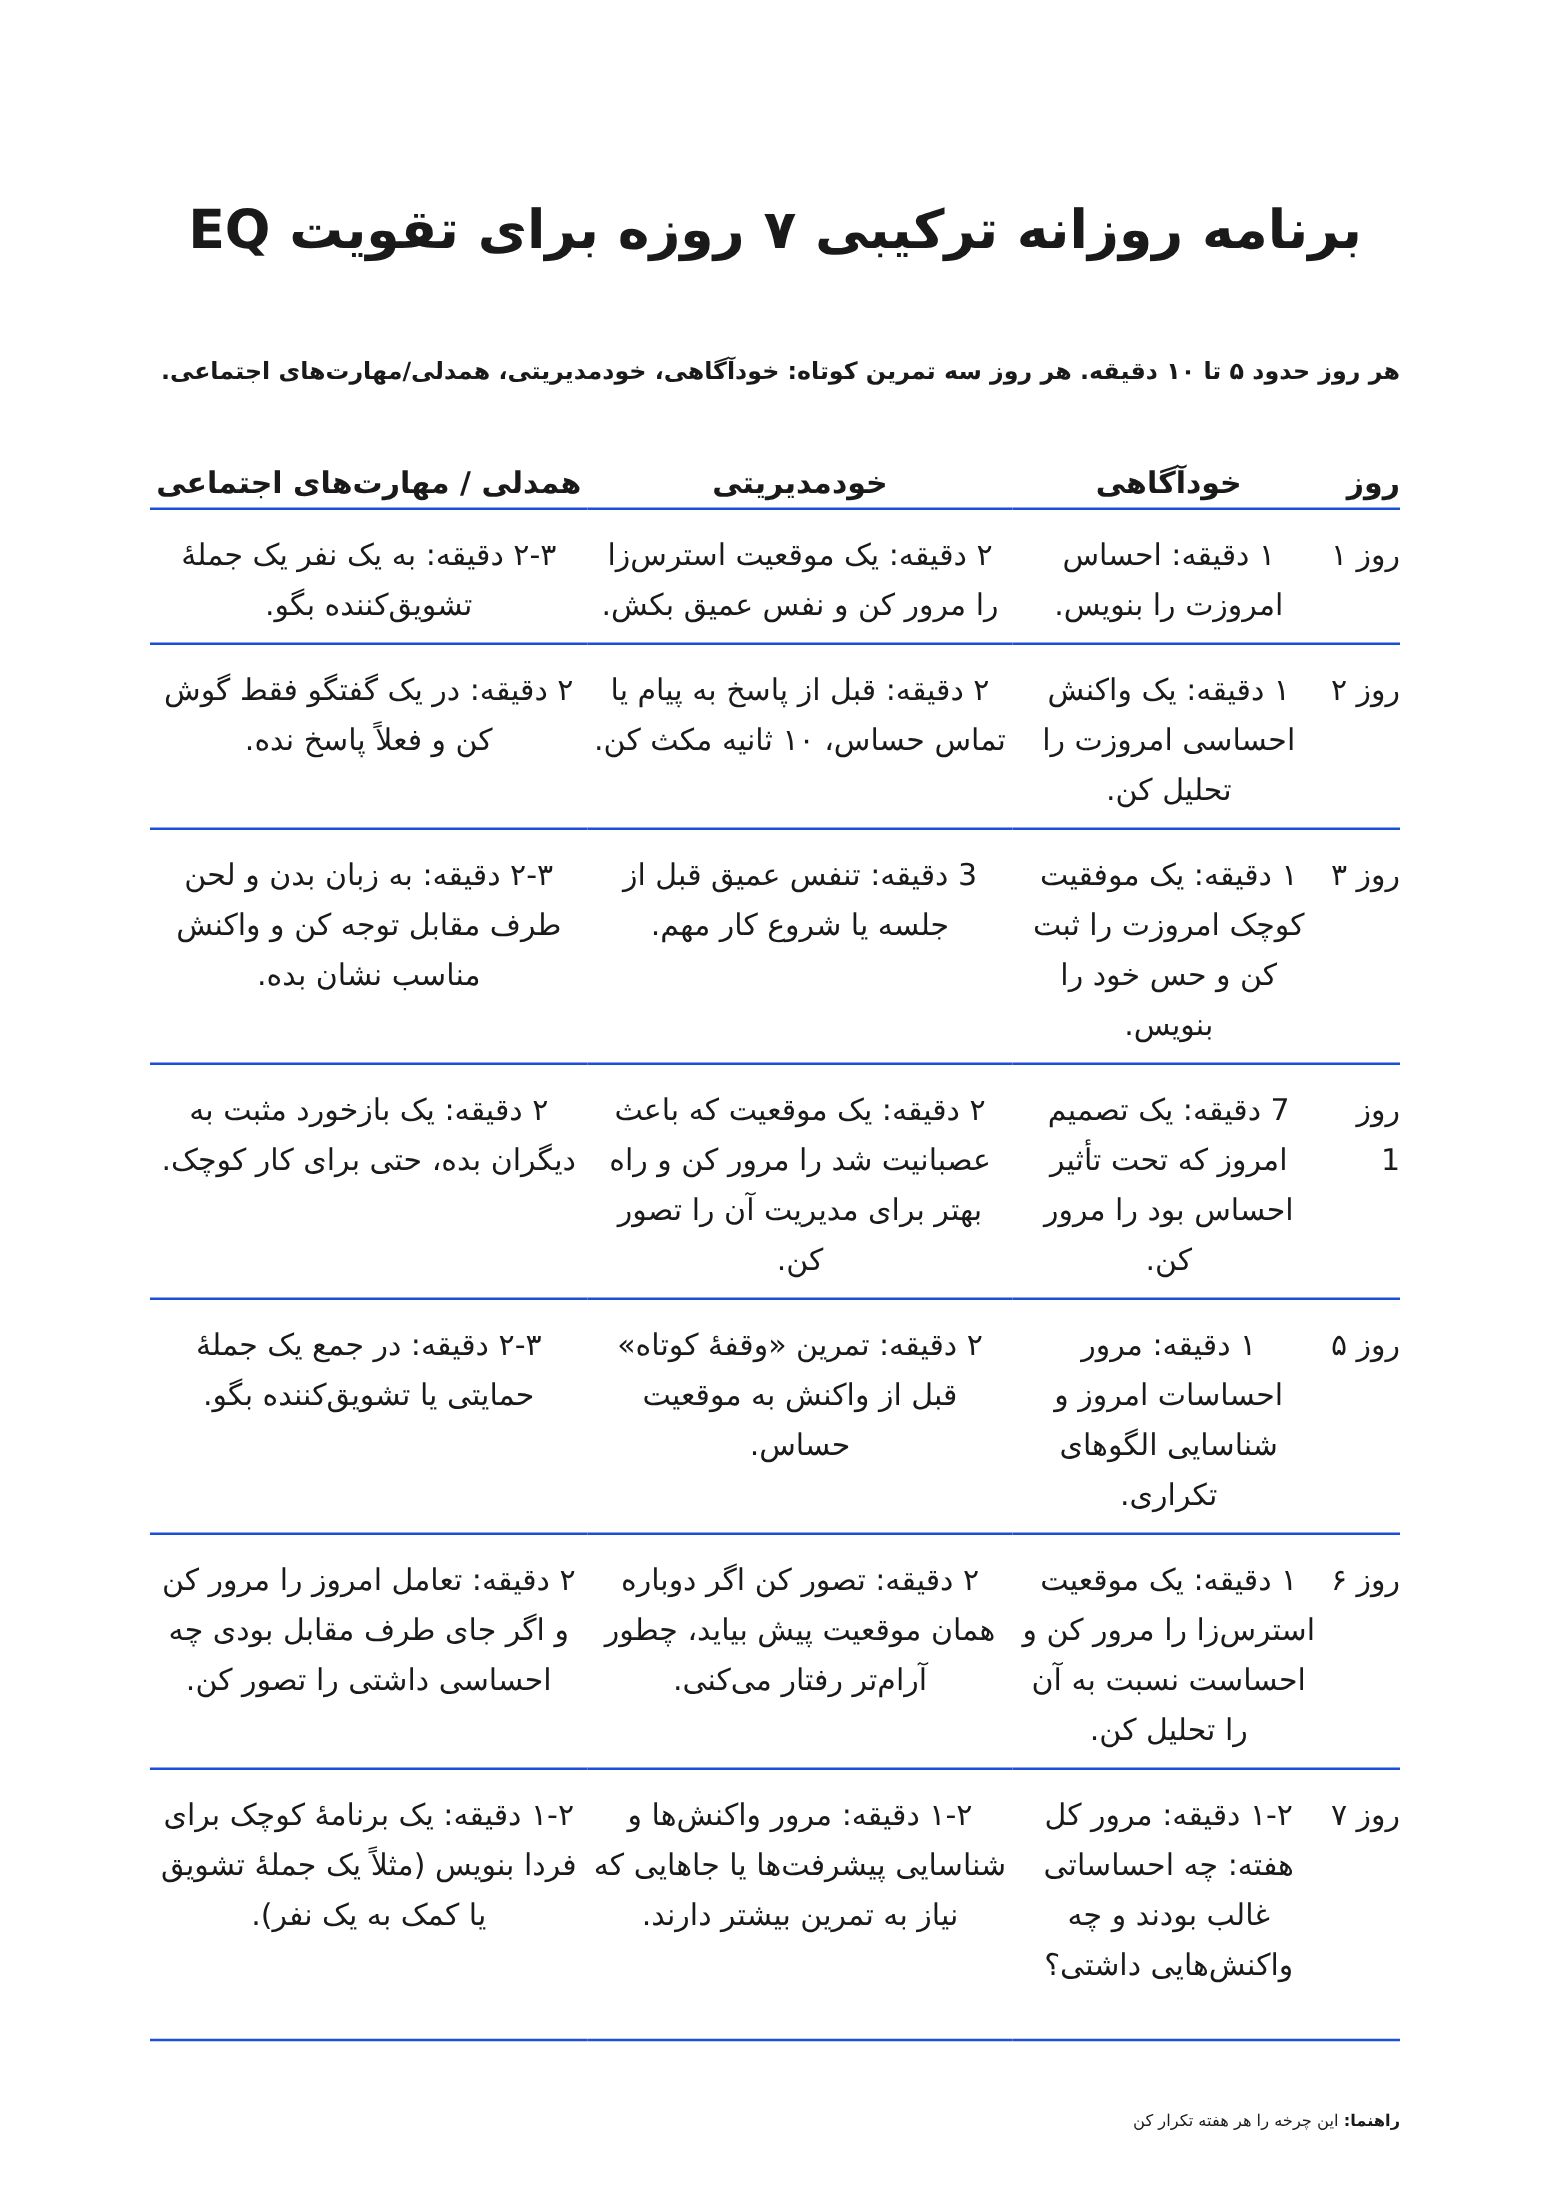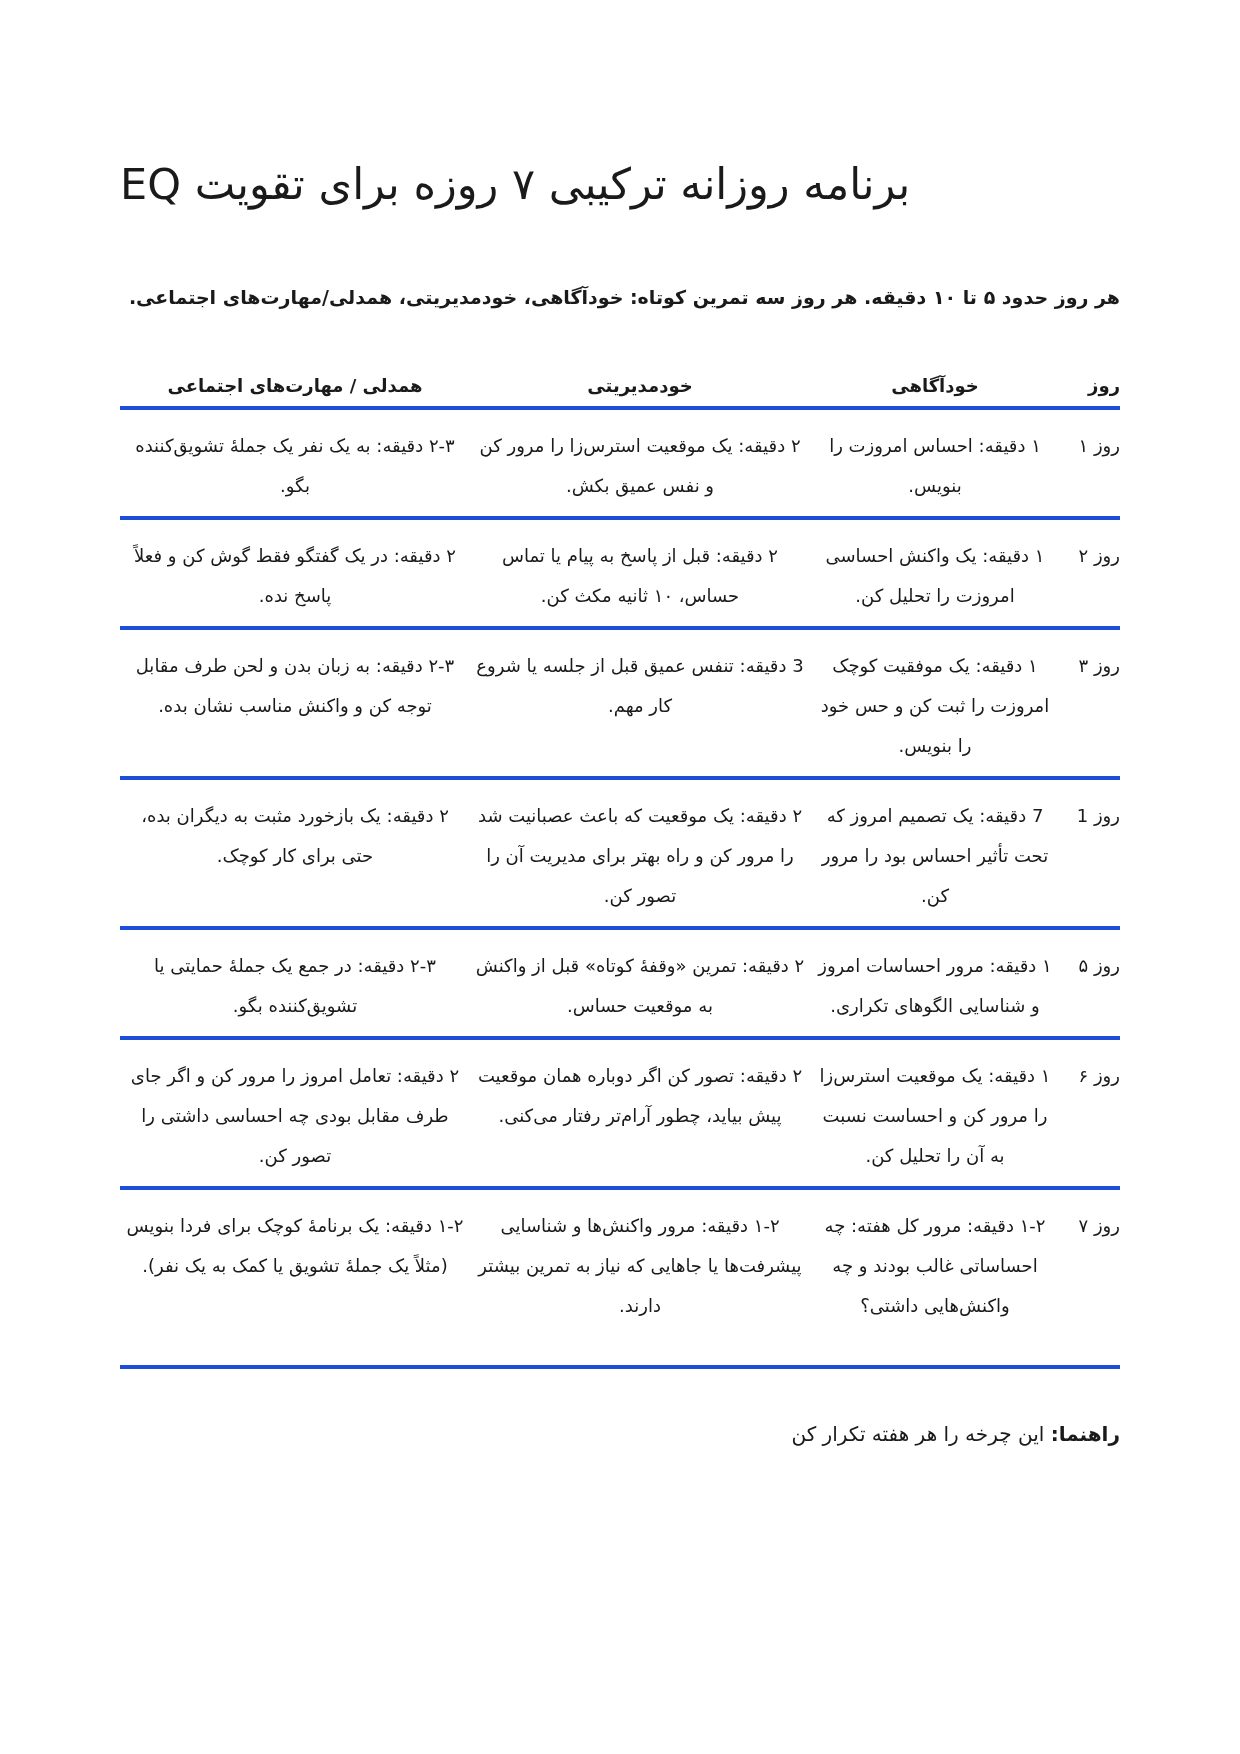--- a/index.html
+++ b/index.html
@@ -15,22 +15,22 @@
     direction: rtl;
   }
   .page {
     width: 1000px;
     margin: 0 auto;
   }
   .page-title {
     margin: 146px 0 0 0;
     font-size: 43px;
     line-height: 76px;
-    font-weight: 400;
-    text-align: left;
+    font-weight: 700;
+    text-align: center;
     letter-spacing: 0;
   }
   .intro-text {
     margin: 60px 0 0 0;
     font-size: 19px;
     line-height: 30px;
     text-align: right;
     font-weight: bold;
   }
   table.schedule {
@@ -39,41 +39,41 @@
     border-collapse: collapse;
     table-layout: fixed;
   }
   col.c-day { width: 60px; }
   col.c-aware { width: 250px; }
   col.c-manage { width: 340px; }
   col.c-empathy { width: 350px; }
   table.schedule th,
   table.schedule td {
     vertical-align: top;
-    font-size: 18px;
+    font-size: 24px;
     line-height: 40px;
-    border-bottom: 4px solid #1d4ed8;
+    border-bottom: 2px solid #1d4ed8;
     text-align: center;
     padding: 16px 4px 10px 4px;
     word-wrap: break-word;
   }
   table.schedule thead th {
     font-weight: 700;
     padding: 0 4px 0 4px;
   }
   table.schedule .day-col {
     text-align: right;
     padding-right: 0;
   }
   table.schedule tbody tr:last-child td {
     padding-bottom: 39px;
   }
   .footer-note {
     margin: 50px 0 0 0;
-    font-size: 20px;
+    font-size: 13px;
     line-height: 30px;
   }
   .footer-note .footer-label {
     font-weight: 700;
   }
 </style>
 </head>
 <body>
 
 <div class="page">

